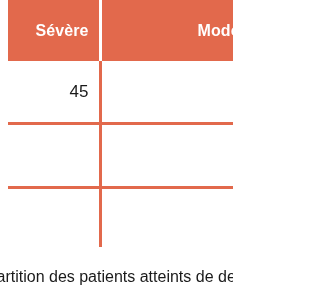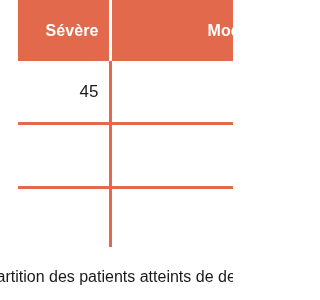--- a/index.html
+++ b/index.html
@@ -11,21 +11,21 @@
     height: 300px;
     background: #ffffff;
     font-family: "Liberation Sans", sans-serif;
     overflow: hidden;
     position: relative;
   }
 
   
   .table-crop {
     position: absolute;
-    left: 18px;
+    left: 8px;
     top: 0;
     width: 233px;
     height: 247px;
     overflow: hidden;
     text-decoration: underline;
   }
 
   
   .doc-table {
     position: absolute;

